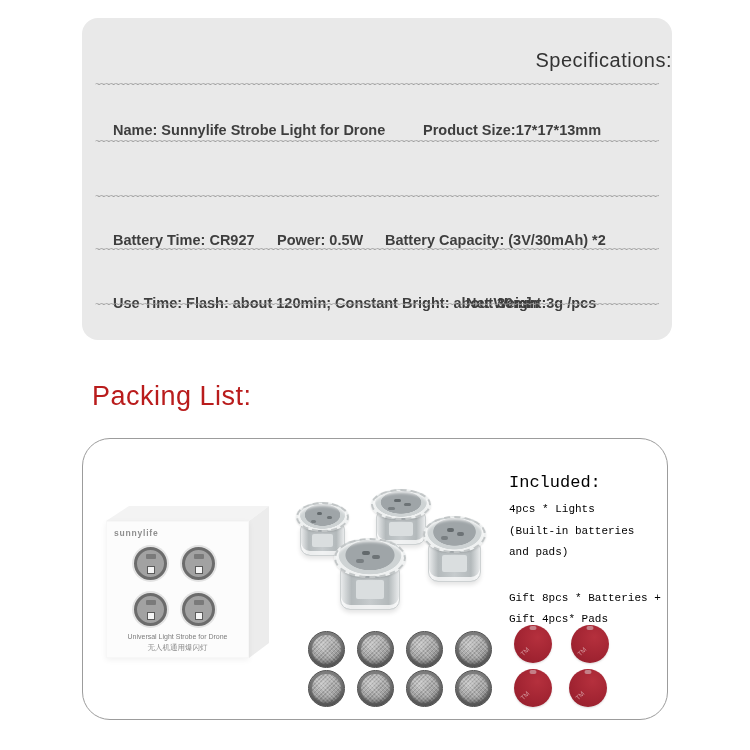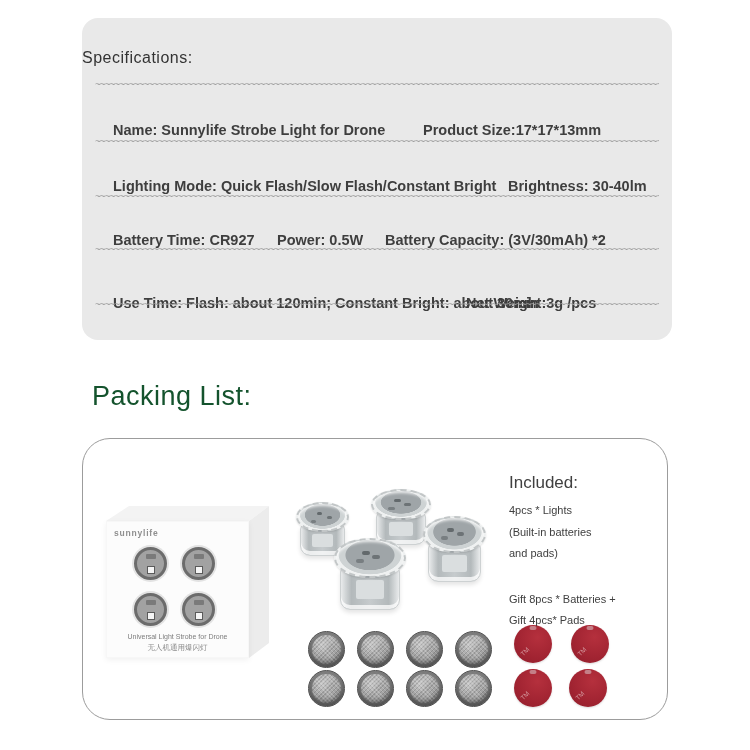--- a/index.html
+++ b/index.html
@@ -3,33 +3,33 @@
 <meta charset="utf-8">
 <style>
   * { margin:0; padding:0; box-sizing:border-box; }
   html,body { background:#fff; }
   body { font-family:"Liberation Sans","DejaVu Sans",sans-serif; color:#3e3e3e; }
   .page { position:relative; width:750px; height:750px; background:#fff; overflow:hidden; }
 
   
   .spec-card { position:absolute; left:82px; top:18px; width:590px; height:322px;
                background:#e9e9e9; border-radius:16px; }
-  .spec-title { position:absolute; top:31px; left:0; width:100%; text-align:left;
-                font-size:16px; color:#333; letter-spacing:.5px; }
+  .spec-title { position:absolute; top:31px; left:0; width:100%; text-align:right;
+                font-size:20px; color:#333; letter-spacing:.5px; }
   .wavy { position:absolute; left:13px; width:564px; height:12px; overflow:hidden;
           color:#9e9e9e; font-size:10px; line-height:11px; letter-spacing:-1px;
           white-space:nowrap; user-select:none; }
   .w1{top:61px;} .w2{top:118px;} .w3{top:173px;} .w4{top:226px;} .w5{top:281px;}
   .spec-row { position:absolute; left:31px; right:16px; height:20px; font-size:14.5px; color:#3e3e3e; }
   .spec-row span { position:absolute; top:0; white-space:nowrap;font-weight:bold; }
   .row1{top:104px;} .row2{top:160px;} .row3{top:214px;} .row4{top:277px;}
   .r1c2{left:310px;} .r2c2{left:395px;} .r3c2{left:164px;} .r3c3{left:272px;} .r4c2{left:353px;}
 
   
-  .packing-heading { position:absolute; left:92px; top:381px; font-size:27px; color:#14532d; letter-spacing:.5px; }
+  .packing-heading { position:absolute; left:92px; top:381px; font-size:27px; color:#b91c1c; letter-spacing:.5px; }
 
   
   .packing-card { position:absolute; left:82px; top:438px; width:586px; height:282px;
                   background:#fff; border:1.5px solid #9c9c9c; border-radius:28px; }
 
   
   .box { position:absolute; left:23px; top:67px; width:186px; height:152px; }
   .box-face { position:absolute; inset:0; }
   .box-top   { clip-path:polygon(0px 15px,23px 0px,163px 0px,143px 15px); background:#f3f3f3; }
   .box-right { clip-path:polygon(143px 15px,163px 0px,163px 137px,143px 152px); background:#ececec; }
@@ -84,21 +84,21 @@
   .pad { position:absolute; width:38px; height:38px; border-radius:50%;
          background:radial-gradient(circle at 62% 32%, #b5303d 0%, #a02331 62%, #8e1e2b 100%);
          box-shadow:0 1px 2px rgba(0,0,0,.15); }
   .pad::after { content:""; position:absolute; left:50%; top:1px; transform:translateX(-50%);
                 width:7px; height:4px; background:#c98f96; border-radius:2px; opacity:.85; }
   .pad .tm { position:absolute; left:6px; bottom:8px; font-size:6.5px; color:#d59aa0;
              transform:rotate(-45deg); }
   .pd1{left:431px;top:186px;} .pd2{left:488px;top:186px;} .pd3{left:431px;top:230px;} .pd4{left:486px;top:230px;}
 
   
-  .included { position:absolute; left:426px; top:34px; width:156px; color:#404040; }
+  .included { position:absolute; left:426px; top:34px; width:156px; color:#000000;font-family:Liberation Mono, monospace; }
   .included-title { font-size:17px; margin-bottom:7px; }
   .included-item { font-size:11px; line-height:21.5px; white-space:pre-line; }
   .included-item.second { margin-top:24px; }
 </style>
 </head>
 <body>
 
 <div class="page">
 
   <div class="spec-card">
@@ -106,24 +106,20 @@
 
     <div class="wavy w1">~~~~~~~~~~~~~~~~~~~~~~~~~~~~~~~~~~~~~~~~~~~~~~~~~~~~~~~~~~~~~~~~~~~~~~~~~~~~~~~~~~~~~~~~~~~~~~~~~~~~~~~~~~~~~~~~~~~~~~~~~~~~~~~~~~~~~~~~~~~~</div>
 
     <div class="spec-row row1">
       <span>Name: Sunnylife Strobe Light for Drone</span>
       <span class="r1c2">Product Size:17*17*13mm</span>
     </div>
 
     <div class="wavy w2">~~~~~~~~~~~~~~~~~~~~~~~~~~~~~~~~~~~~~~~~~~~~~~~~~~~~~~~~~~~~~~~~~~~~~~~~~~~~~~~~~~~~~~~~~~~~~~~~~~~~~~~~~~~~~~~~~~~~~~~~~~~~~~~~~~~~~~~~~~~~</div>
 
-    <div class="spec-row row2">
-      <span>Lighting Mode: Quick Flash/Slow Flash/Constant Bright</span>
-      <span class="r2c2">Brightness: 30-40lm</span>
-    </div>
 
     <div class="wavy w3">~~~~~~~~~~~~~~~~~~~~~~~~~~~~~~~~~~~~~~~~~~~~~~~~~~~~~~~~~~~~~~~~~~~~~~~~~~~~~~~~~~~~~~~~~~~~~~~~~~~~~~~~~~~~~~~~~~~~~~~~~~~~~~~~~~~~~~~~~~~~</div>
 
     <div class="spec-row row3">
       <span>Battery Time: CR927</span>
       <span class="r3c2">Power: 0.5W</span>
       <span class="r3c3">Battery Capacity: (3V/30mAh) *2</span>
     </div>
 
     <div class="wavy w4">~~~~~~~~~~~~~~~~~~~~~~~~~~~~~~~~~~~~~~~~~~~~~~~~~~~~~~~~~~~~~~~~~~~~~~~~~~~~~~~~~~~~~~~~~~~~~~~~~~~~~~~~~~~~~~~~~~~~~~~~~~~~~~~~~~~~~~~~~~~~</div>

